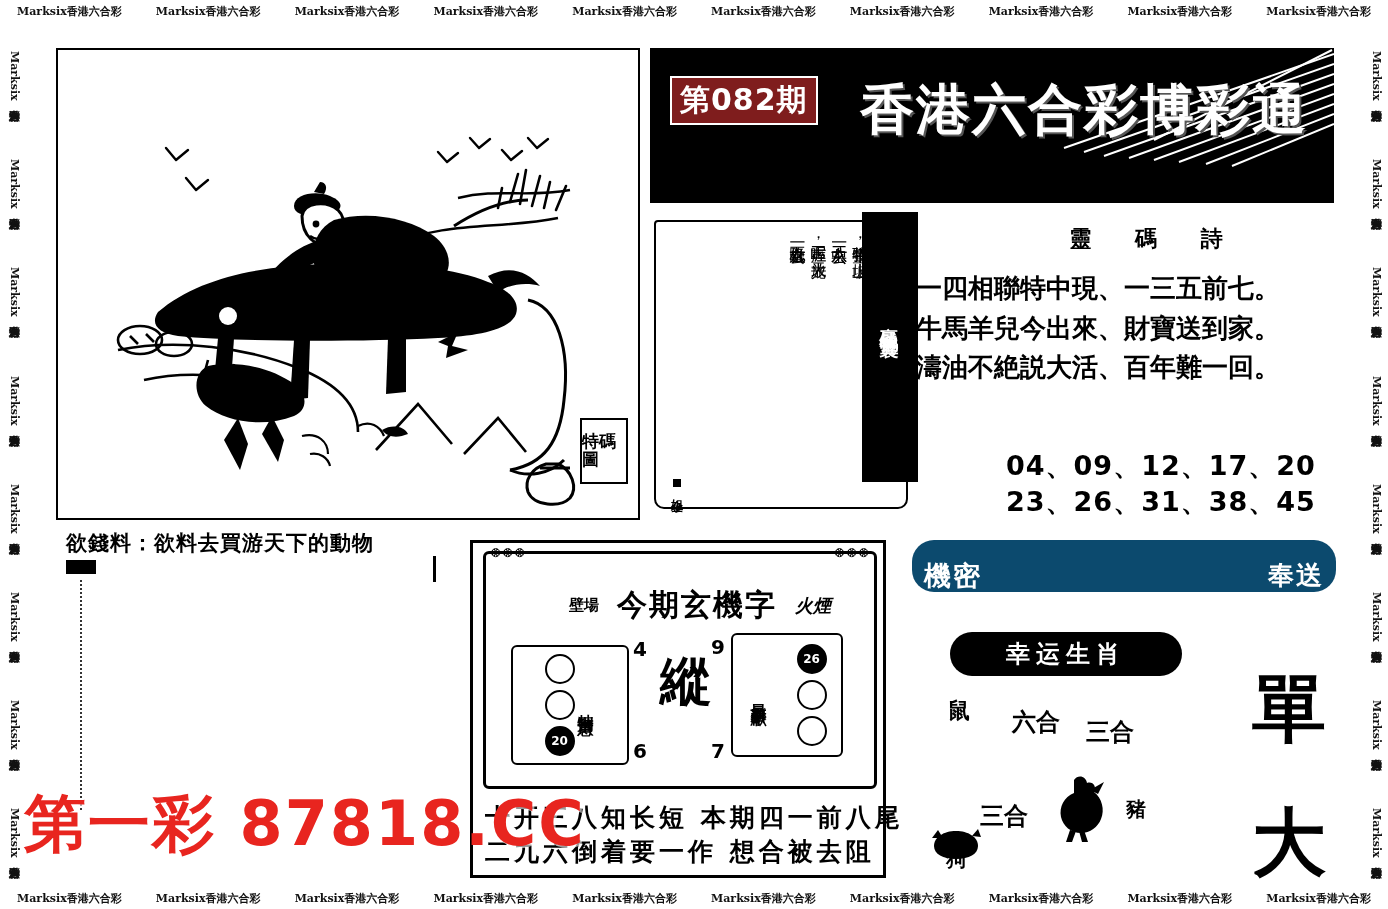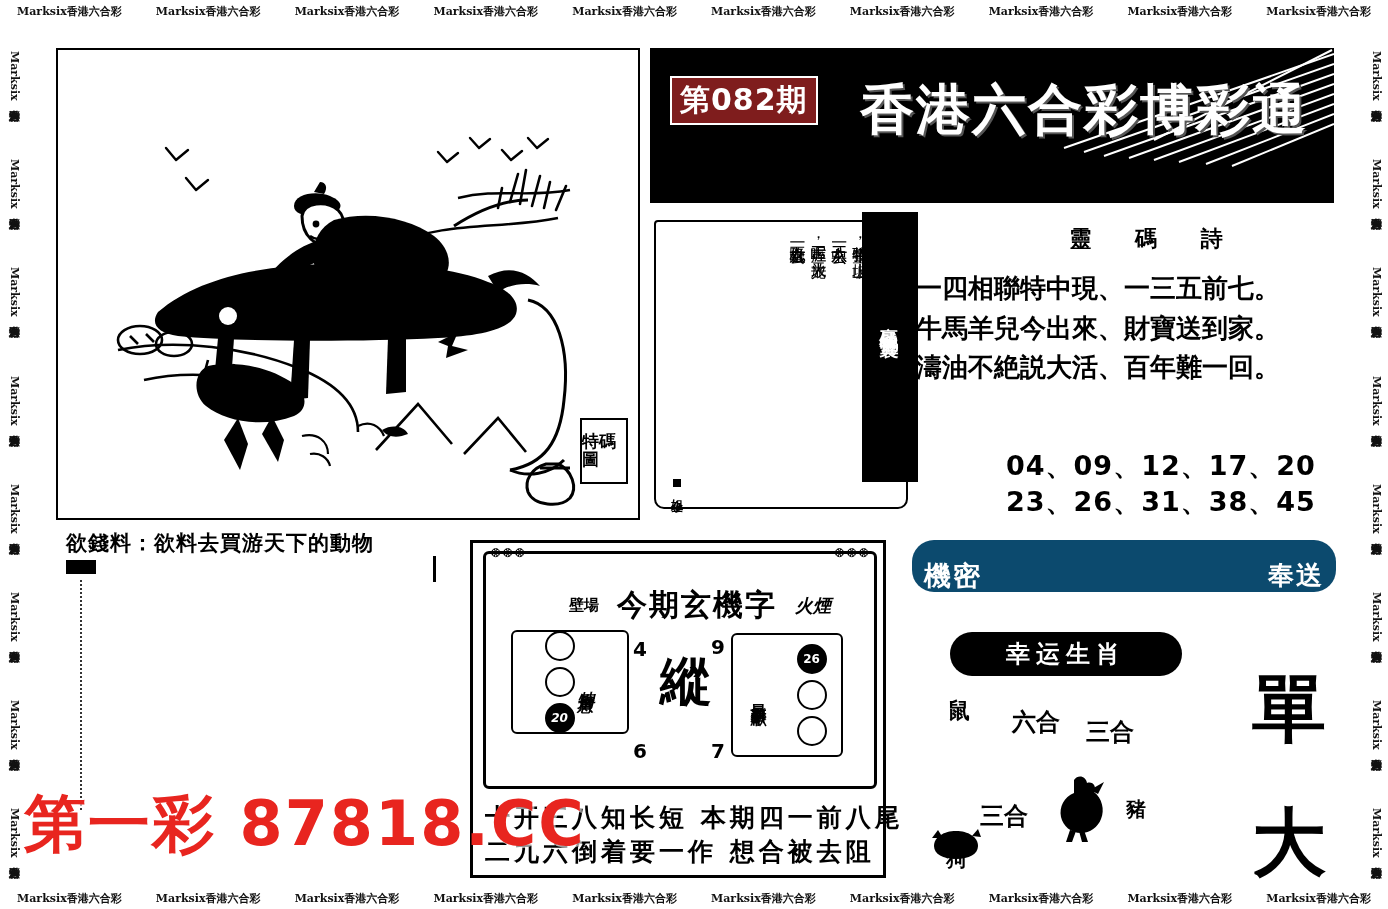--- a/index.html
+++ b/index.html
@@ -202,21 +202,21 @@
   .xj-title .small{font-size:15px;font-weight:bold;}
   .xj-title .big{
     font-size:30px;font-weight:bold;letter-spacing:2px;
     font-family:"DejaVu Serif","Liberation Serif",serif;
   }
   .xj-title .rt{font-size:18px;font-weight:bold;font-style:italic;}
   .card{
     position:absolute;border:2px solid #000;border-radius:6px;box-sizing:border-box;
     display:flex;align-items:center;justify-content:center;
   }
-  .card-left{left:38px;top:87px;width:118px;height:104px;font-style:italic;}
+  .card-left{left:38px;top:102px;width:118px;height:120px;}
   .card-right{left:258px;top:90px;width:112px;height:124px;gap:28px;}
   .ball{
     width:26px;height:26px;border:2px solid #000;border-radius:50%;
     display:flex;align-items:center;justify-content:center;
     font-size:12px;font-weight:bold;background:#fff;
   }
   .ball.filled{background:#000;color:#fff;}
   .cardcol{display:flex;flex-direction:column;gap:6px;align-items:center;}
   .cardlabel{
     writing-mode:vertical-rl;font-size:16px;font-weight:bold;letter-spacing:2px;

